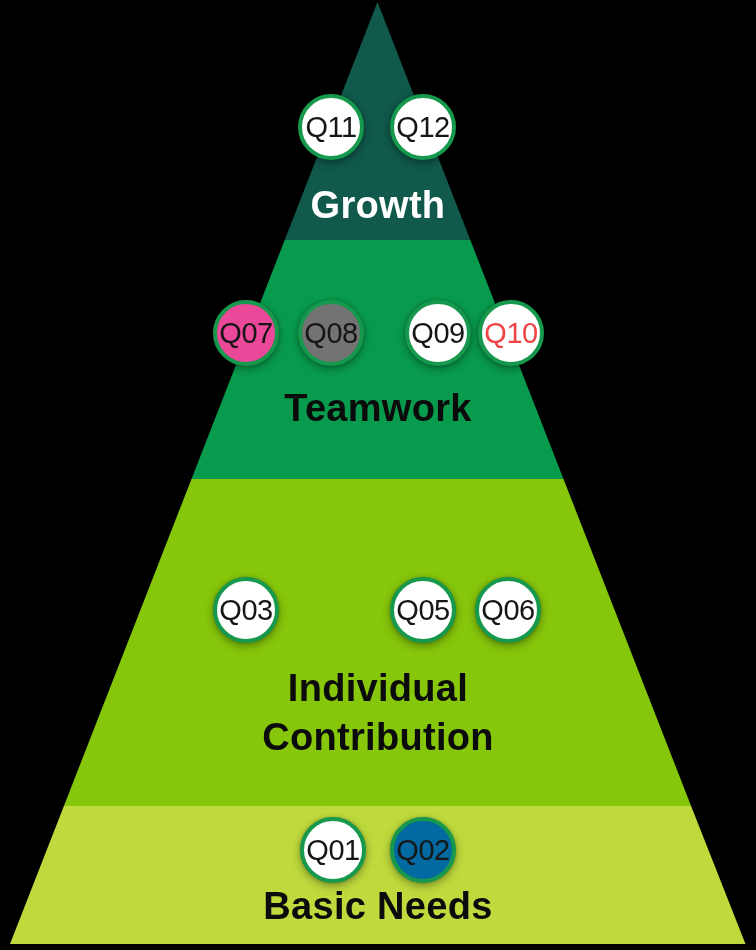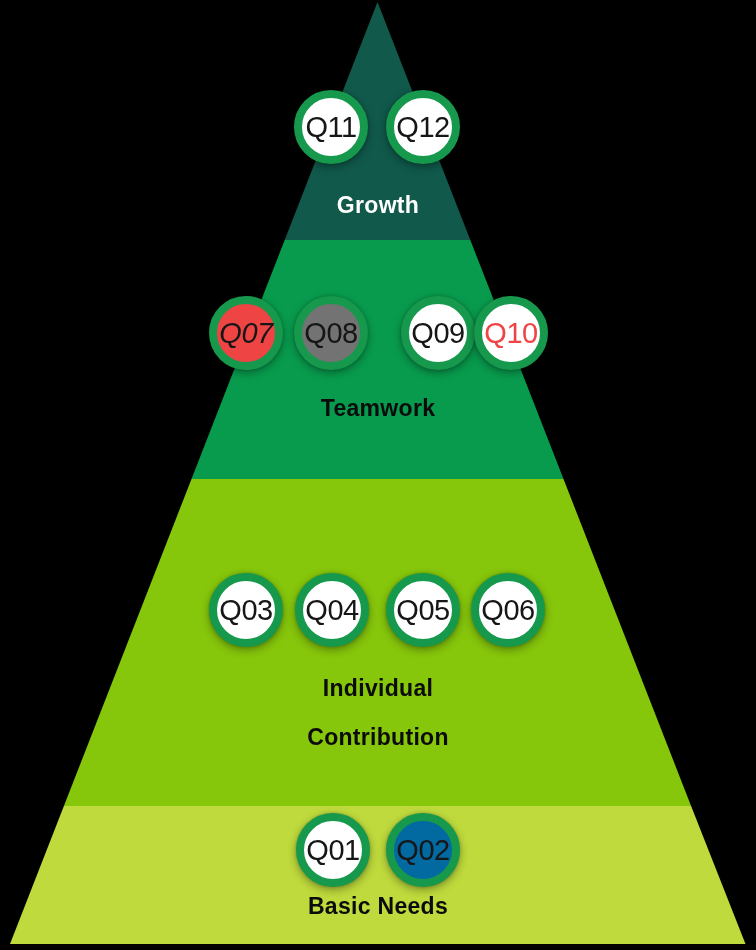--- a/index.html
+++ b/index.html
@@ -38,37 +38,37 @@
     left: 0;
     top: 0;
     z-index: 2;
   }
 
   .level-label {
     position: absolute;
     left: 378px;
     transform: translateX(-50%);
     z-index: 3;
-    font-size: 23px;
+    font-size: 38px;
     font-weight: 700;
     line-height: 36px;
     white-space: nowrap;
     text-align: center;
     letter-spacing: 0.3px;
   }
   .growth-label     { top: 187px; }
   .teamwork-label   { top: 390px; }
   .individual-label { top: 664px; line-height: 49px; }
   .basic-label      { top: 888px; }
 
   .badge {
     position: absolute;
     width: 58px;
     height: 58px;
-    border: 8px solid #0f766e;
+    border: 4px solid #0f766e;
     border-radius: 50%;
     background: #fff;
     color: #161616;
     transform: translate(-50%, -50%);
     display: flex;
     align-items: center;
     justify-content: center;
     font-size: 29px;
     font-weight: 400;
     z-index: 4;
@@ -109,26 +109,25 @@
   <div class="level-label individual-label" style="color: rgb(11, 11, 11);">
     <div>Individual</div>
     <div>Contribution</div>
   </div>
   <div class="level-label teamwork-label" style="color: rgb(11, 11, 11);">Teamwork</div>
   <div class="level-label basic-label" style="color: rgb(11, 11, 11);">Basic Needs</div>
 
   <div class="badge q11" style="border-color: rgb(22, 153, 76); background: rgb(255, 255, 255); color: rgb(22, 22, 22);">Q11</div>
   <div class="badge q12" style="border-color: rgb(22, 153, 76); background: rgb(255, 255, 255); color: rgb(22, 22, 22);">Q12</div>
 
-  <div class="badge q07" style="border-color: rgb(22, 153, 76); background: #ef4444; color: rgb(22, 22, 22); font-style: italic;">Q07</div>
+  <div class="badge q07" style="border-color: rgb(22, 153, 76); background: #ec4899; color: rgb(22, 22, 22);">Q07</div>
   <div class="badge q08" style="border-color: rgb(22, 153, 76); background: #737373; color: rgb(22, 22, 22);">Q08</div>
   <div class="badge q09" style="border-color: rgb(22, 153, 76); background: rgb(255, 255, 255); color: rgb(22, 22, 22);">Q09</div>
   <div class="badge q10" style="border-color: rgb(22, 153, 76); background: rgb(255, 255, 255); color: #ef4444;">Q10</div>
 
   <div class="badge q03" style="border-color: rgb(22, 153, 76); background: rgb(255, 255, 255); color: rgb(22, 22, 22);">Q03</div>
-  <div class="badge q04" style="border-color: rgb(22, 153, 76); background: rgb(255, 255, 255); color: rgb(22, 22, 22);">Q04</div>
   <div class="badge q05" style="border-color: rgb(22, 153, 76); background: rgb(255, 255, 255); color: rgb(22, 22, 22);">Q05</div>
   <div class="badge q06" style="border-color: rgb(22, 153, 76); background: rgb(255, 255, 255); color: rgb(22, 22, 22);">Q06</div>
 
   <div class="badge q01" style="border-color: rgb(22, 153, 76); background: rgb(255, 255, 255); color: rgb(22, 22, 22);">Q01</div>
   <div class="badge q02" style="border-color: rgb(22, 153, 76); background: #0369a1; color: rgb(22, 22, 22);">Q02</div>
 
 </div>
 
 </body></html>

